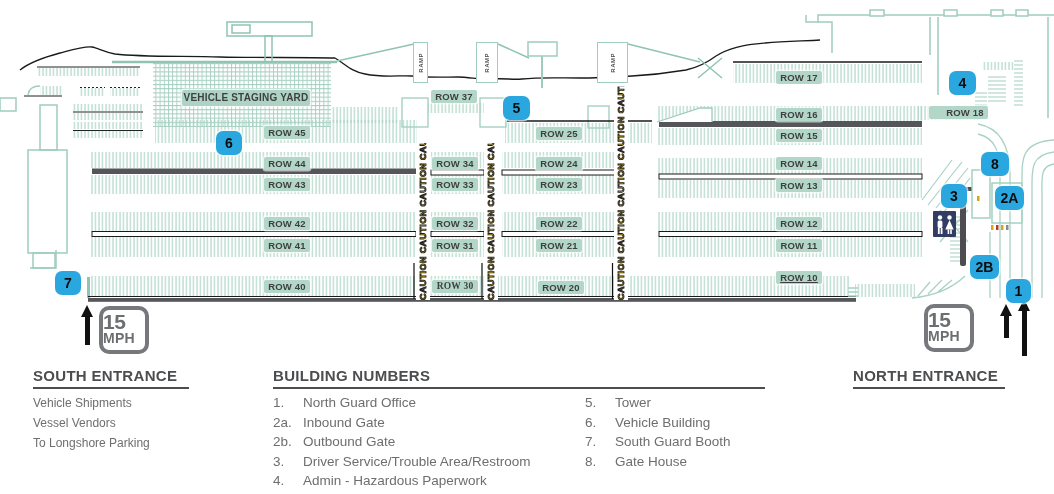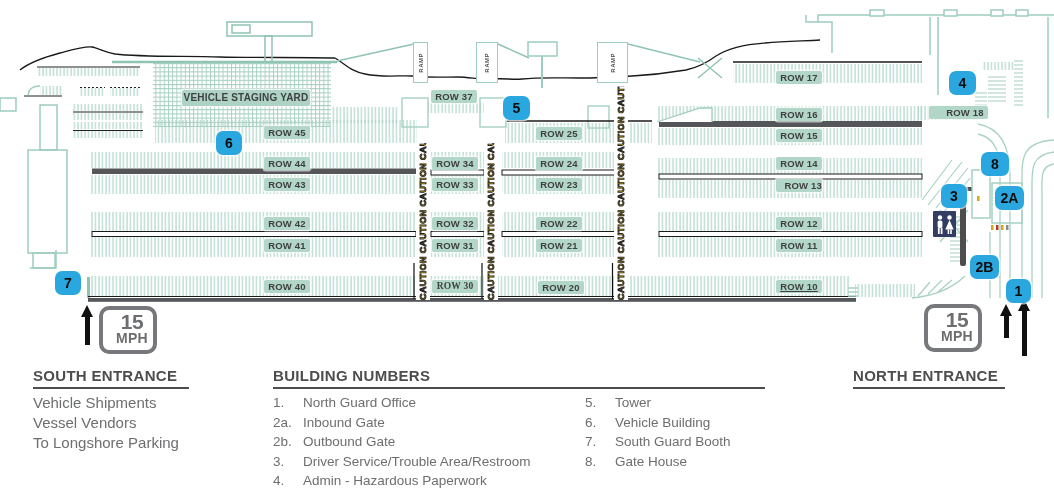--- a/index.html
+++ b/index.html
@@ -20,29 +20,29 @@
     line-height:14px;white-space:nowrap;overflow:hidden;-webkit-text-stroke:.9px #1f1f1f;
     z-index:5;text-align:left;}
   .ramp-box{position:absolute;background:#fff;border:1.5px solid #9ecdbd;box-sizing:border-box;
     display:flex;align-items:center;justify-content:center;z-index:4;}
   .ramp-box span{writing-mode:vertical-rl;transform:rotate(180deg);font-size:6px;font-weight:bold;
     color:#4b4b4b;letter-spacing:.5px;}
   .yard-label{position:absolute;left:182px;top:90px;width:128px;height:16px;background:#aed3c5;
     border-radius:2px;font-size:10px;font-weight:bold;color:#3e3f41;text-align:center;
     line-height:16px;letter-spacing:.2px;box-shadow:0 0 0 1.5px rgba(255,255,255,.6);z-index:6;}
   .speed-sign{position:absolute;width:42px;height:40px;border:4px solid #77787b;border-radius:10px;
-    background:#fff;text-align:center;color:#6d6e70;font-weight:bold;z-index:9;padding-left:8px;}
+    background:#fff;color:#6d6e70;font-weight:bold;z-index:9;}
   .speed-num{font-size:21px;line-height:22px;margin-top:1px;letter-spacing:-.5px;}
   .speed-unit{font-size:14px;line-height:10px;letter-spacing:.3px;}
 
   .legend-block{position:absolute;z-index:3;}
   .legend-heading{font-size:15px;font-weight:bold;color:#4c4d4f;letter-spacing:.3px;
     padding-bottom:3px;border-bottom:2px solid #4c4d4f;}
   .legend-lines{margin-top:4px;}
-  .legend-line{font-size:15px;color:#6d6e70;line-height:20px;}
+  .legend-line{font-size:12px;color:#6d6e70;line-height:20px;}
   .bn-cols{position:relative;margin-top:4px;}
   .bn-col{position:absolute;top:0;}
   .bn-item{display:flex;font-size:13.5px;color:#6d6e70;line-height:19.5px;}
   .bn-num{width:30px;flex:none;}
 </style>
 </head>
 <body>
 
 <div id="stage">
 
@@ -233,24 +233,24 @@
       <div class="row-label" style="left: 536px; top: 127px;">ROW 25</div>
       <div class="row-label" style="left: 536px; top: 157px;">ROW 24</div>
       <div class="row-label" style="left: 536px; top: 178px;">ROW 23</div>
       <div class="row-label" style="left: 536px; top: 217px;">ROW 22</div>
       <div class="row-label" style="left: 536px; top: 239px;">ROW 21</div>
       <div class="row-label" style="left: 538px; top: 281px;">ROW 20</div>
       <div class="row-label" style="left: 776px; top: 71px;">ROW 17</div>
       <div class="row-label" style="left: 776px; top: 108px;">ROW 16</div>
       <div class="row-label" style="left: 776px; top: 129px;">ROW 15</div>
       <div class="row-label" style="left: 776px; top: 157px;">ROW 14</div>
-      <div class="row-label" style="left: 776px; top: 179px; text-align: right;">ROW 13</div>
+      <div class="row-label" style="left: 776px; top: 179px;">ROW 13</div>
       <div class="row-label" style="left: 776px; top: 217px;">ROW 12</div>
       <div class="row-label" style="left: 776px; top: 239px;">ROW 11</div>
-      <div class="row-label" style="left: 776px; top: 280px; text-decoration: underline;">ROW 10</div>
+      <div class="row-label" style="left: 776px; top: 271px; text-decoration: underline;">ROW 10</div>
       <div class="row-label" style="left: 929px; top: 106px; padding-left: 13px;">ROW 18</div>
       <div class="caution" style="left: 416px; top: 143px; height: 157px;">CAUTION CAUTION CAUTION CAUTION CAUTION CAUTION</div>
       <div class="caution" style="left: 484px; top: 143px; height: 157px;">CAUTION CAUTION CAUTION CAUTION CAUTION CAUTION</div>
       <div class="caution" style="left: 614px; top: 86px; height: 214px;">CAUTION CAUTION CAUTION CAUTION CAUTION CAUTION</div>
       <div class="ramp-box" style="left: 413px; top: 42px; width: 15px; height: 41px;">
         <span>RAMP</span>
       </div>
       <div class="ramp-box" style="left: 476px; top: 42px; width: 22px; height: 41px;">
         <span>RAMP</span>
       </div>

